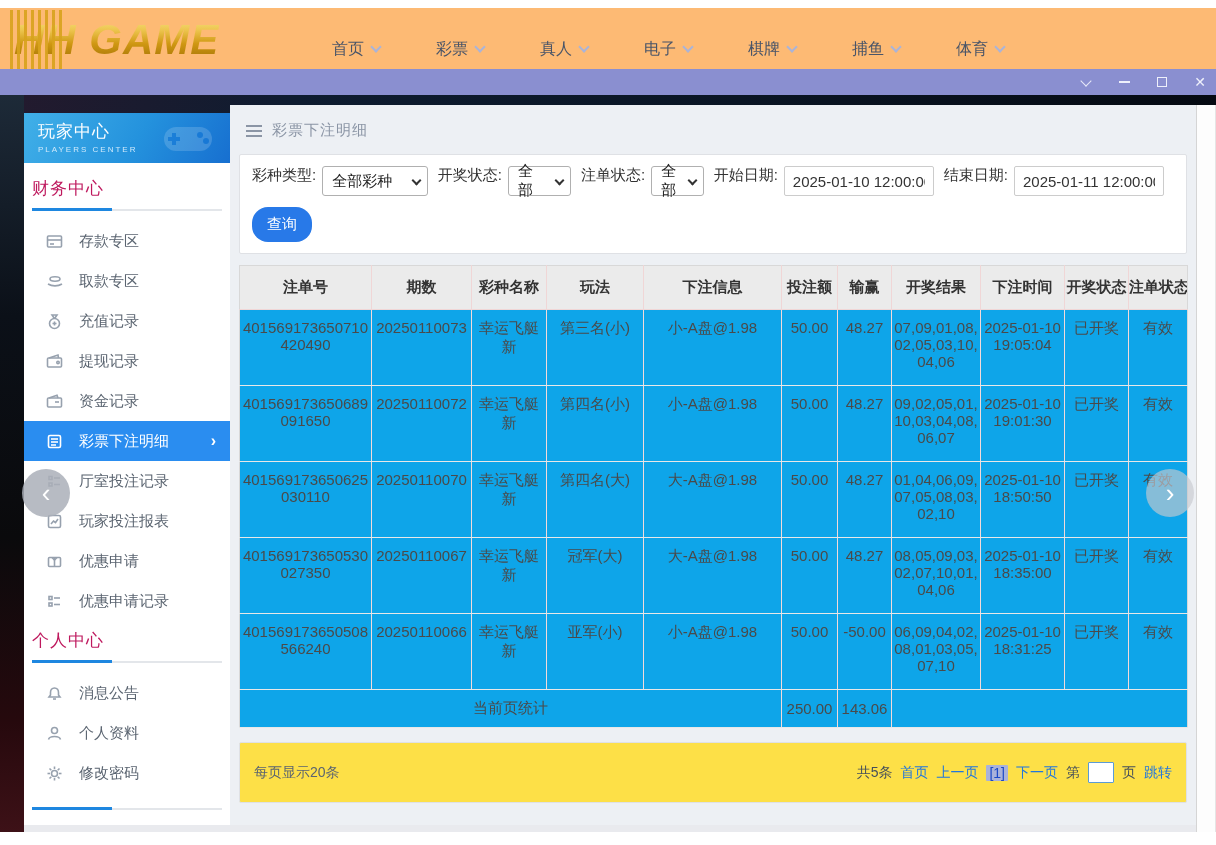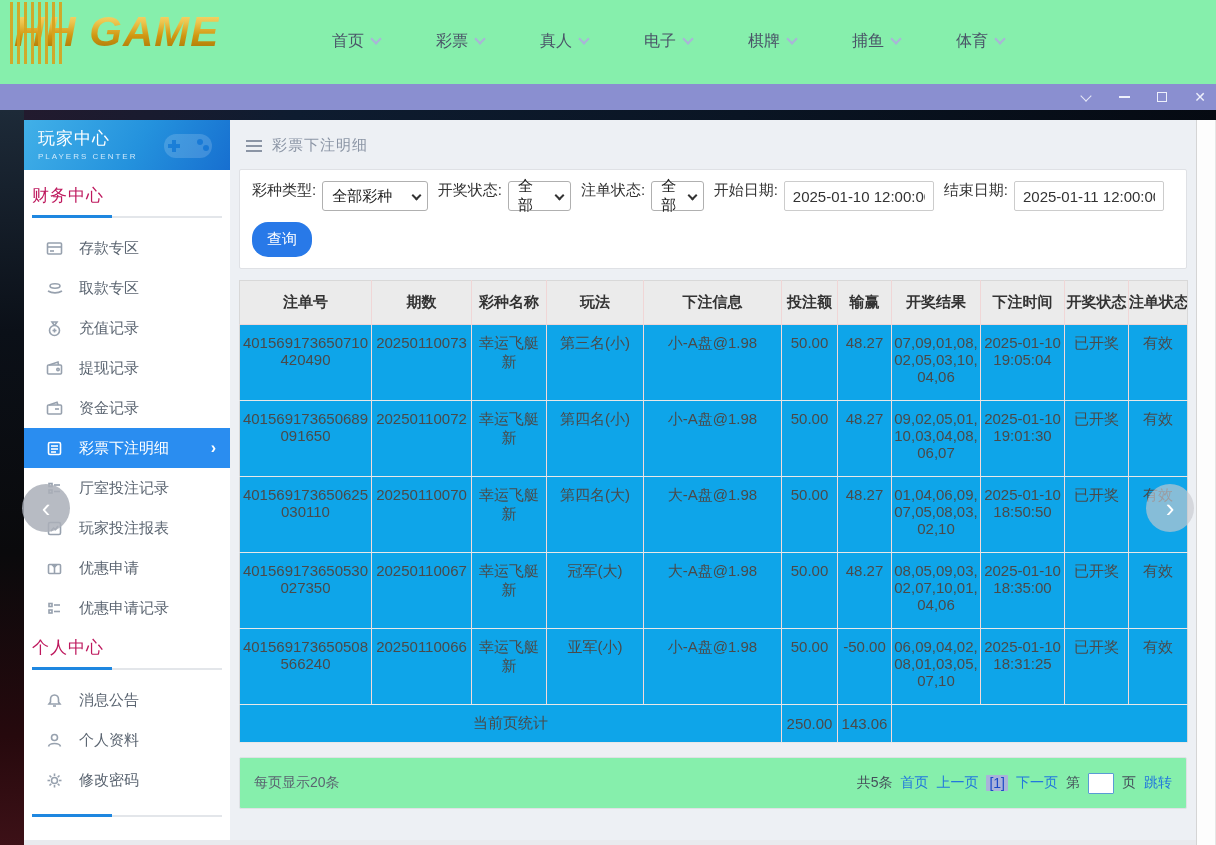--- a/index.html
+++ b/index.html
@@ -1,21 +1,21 @@
 <!DOCTYPE html>
 <html><head>
 <meta charset="utf-8">
 <style>
   * { margin:0; padding:0; box-sizing:border-box; }
   html,body { width:1216px; height:845px; }
   body { font-family:"Liberation Sans","DejaVu Sans",sans-serif; background:#fff; overflow:hidden; }
   .page { position:relative; width:1216px; height:845px; }
 
   
-  .top-header { position:relative; height:84px; background:#86efac; }
+  .top-header { position:relative; height:61px; background:#fdba74;margin-top:8px; }
   .logo { position:absolute; left:14px; top:8px; font-size:42px; font-weight:900; font-style:italic; letter-spacing:1px;
           background:linear-gradient(180deg,#f9e486 0%,#ecc44d 30%,#cf9712 58%,#9c6d03 100%);
           -webkit-background-clip:text; background-clip:text; -webkit-text-fill-color:transparent; }
   .logo::before { content:""; position:absolute; left:-4px; top:-6px; width:54px; height:62px;
           background:repeating-linear-gradient(90deg,#d8a21c 0 3px,transparent 3px 7px); opacity:.9; }
   .main-nav { position:absolute; left:332px; top:0; height:82px; display:flex; align-items:center; }
   .nav-item { display:flex; align-items:center; margin-right:40px; width:64px; cursor:pointer; }
   .nav-item .nav-label { font-size:16px; color:#4a5568; }
   .nav-chev { width:8px; height:8px; border-right:2px solid #aab4d8; border-bottom:2px solid #aab4d8;
               transform:rotate(45deg); margin-left:8px; margin-top:-4px; }
@@ -31,21 +31,21 @@
 
   
   .body-area { position:relative; height:737px; display:flex;
     background:linear-gradient(100deg,#241a2e 0%,#0e1c30 22%,#0a1524 55%,#04070d 100%); }
   .left-dark { width:24px; flex:none;
     background:linear-gradient(180deg,#1d2a38 0%,#0b1018 30%,#0a0a0c 60%,#26090d 85%,#3d1117 100%); }
   .right-gutter { width:20px; flex:none; background:#fdfdfd; border-left:1px solid #d5d5d5; border-right:1px solid #e5e5e5; margin-top:10px; }
   .bottom-strip { position:absolute; left:24px; right:20px; bottom:0; height:7px; background:#e9eaee; z-index:30; }
 
   
-  .sidebar { width:206px; flex:none; background:#fff; margin-top:10px; position:relative; overflow:hidden; }
+  .sidebar { width:206px; flex:none; background:#fff; margin-top:18px; position:relative; overflow:hidden; }
   .sb-header { height:50px; background:linear-gradient(120deg,#41b0e8 0%,#2492dd 55%,#176fd0 100%); position:relative; padding:7px 0 0 14px; overflow:hidden; }
   .sb-title { color:#fff; font-size:17px; letter-spacing:1px; }
   .sb-subtitle { color:#cfe9fb; font-size:8px; letter-spacing:2px; margin-top:2px; }
   .sb-decor { position:absolute; right:10px; top:6px; opacity:.45; }
   .sb-section { padding:14px 8px 0 8px; }
   .sb-section-title { font-size:17px; color:#be185d; letter-spacing:1px; }
   .sb-underline { margin-top:9px; height:2px; background:#e3e6ea; position:relative; }
   .sb-underline::before { content:""; position:absolute; left:0; top:-1px; width:80px; height:3px; background:#1e87e0; }
   .sb-item { height:40px; display:flex; align-items:center; padding-left:22px; cursor:pointer; position:relative; color:#97a1ae; }
   .sb-item .sb-label { font-size:15px; color:#5a6470; margin-left:16px; }
@@ -85,21 +85,21 @@
   .table-wrap { margin:11px 9px 0 9px; }
   table { border-collapse:collapse; table-layout:fixed; width:948px; background:#0ea5e9; border:1px solid #d8d8d8; }
   th { background:#ebebeb; height:44px; font-size:15px; color:#333; font-weight:bold; border-right:1px solid #f0d6d6; border-bottom:1px solid #f0d6d6; overflow:hidden; white-space:nowrap; }
   td { border-right:1px solid #f2dada; border-bottom:1px solid #e8e8e8; font-size:15px; color:#4a4a4a; text-align:center; word-break:break-all; overflow:hidden; }
   tr.data-row td { height:76px; vertical-align:top; padding:9px 2px 0 2px; }
   tr.sum-row td { height:38px; vertical-align:middle; }
   tr.sum-row td.no-border { border-right:none; }
   th:last-child, td:last-child { border-right:none; }
 
   
-  .pager-card { margin:14px 9px 0 9px; background:#86efac; border:1px solid #dfe1e5; border-radius:2px; height:52px;
+  .pager-card { margin:14px 9px 0 9px; background:#fde047; border:1px solid #dfe1e5; border-radius:2px; height:61px;
     display:flex; align-items:center; justify-content:space-between; padding:0 14px; }
   .pager-left { font-size:14px; color:#5a6470; }
   .pager-right { display:flex; align-items:center; gap:8px; font-size:14px; }
   .pg-text { color:#454f5a; }
   .pg-link { color:#2277dd; cursor:pointer; }
   .pg-current { background:#a9b2da; color:#1b49c8; padding:0 3px; border-radius:1px; cursor:default; }
   .pg-input { width:26px; height:21px; border:1px solid #5b9bd5; border-radius:1px; font-size:13px; text-align:center; font-family:inherit; }
 </style>
 </head>
 <body>

